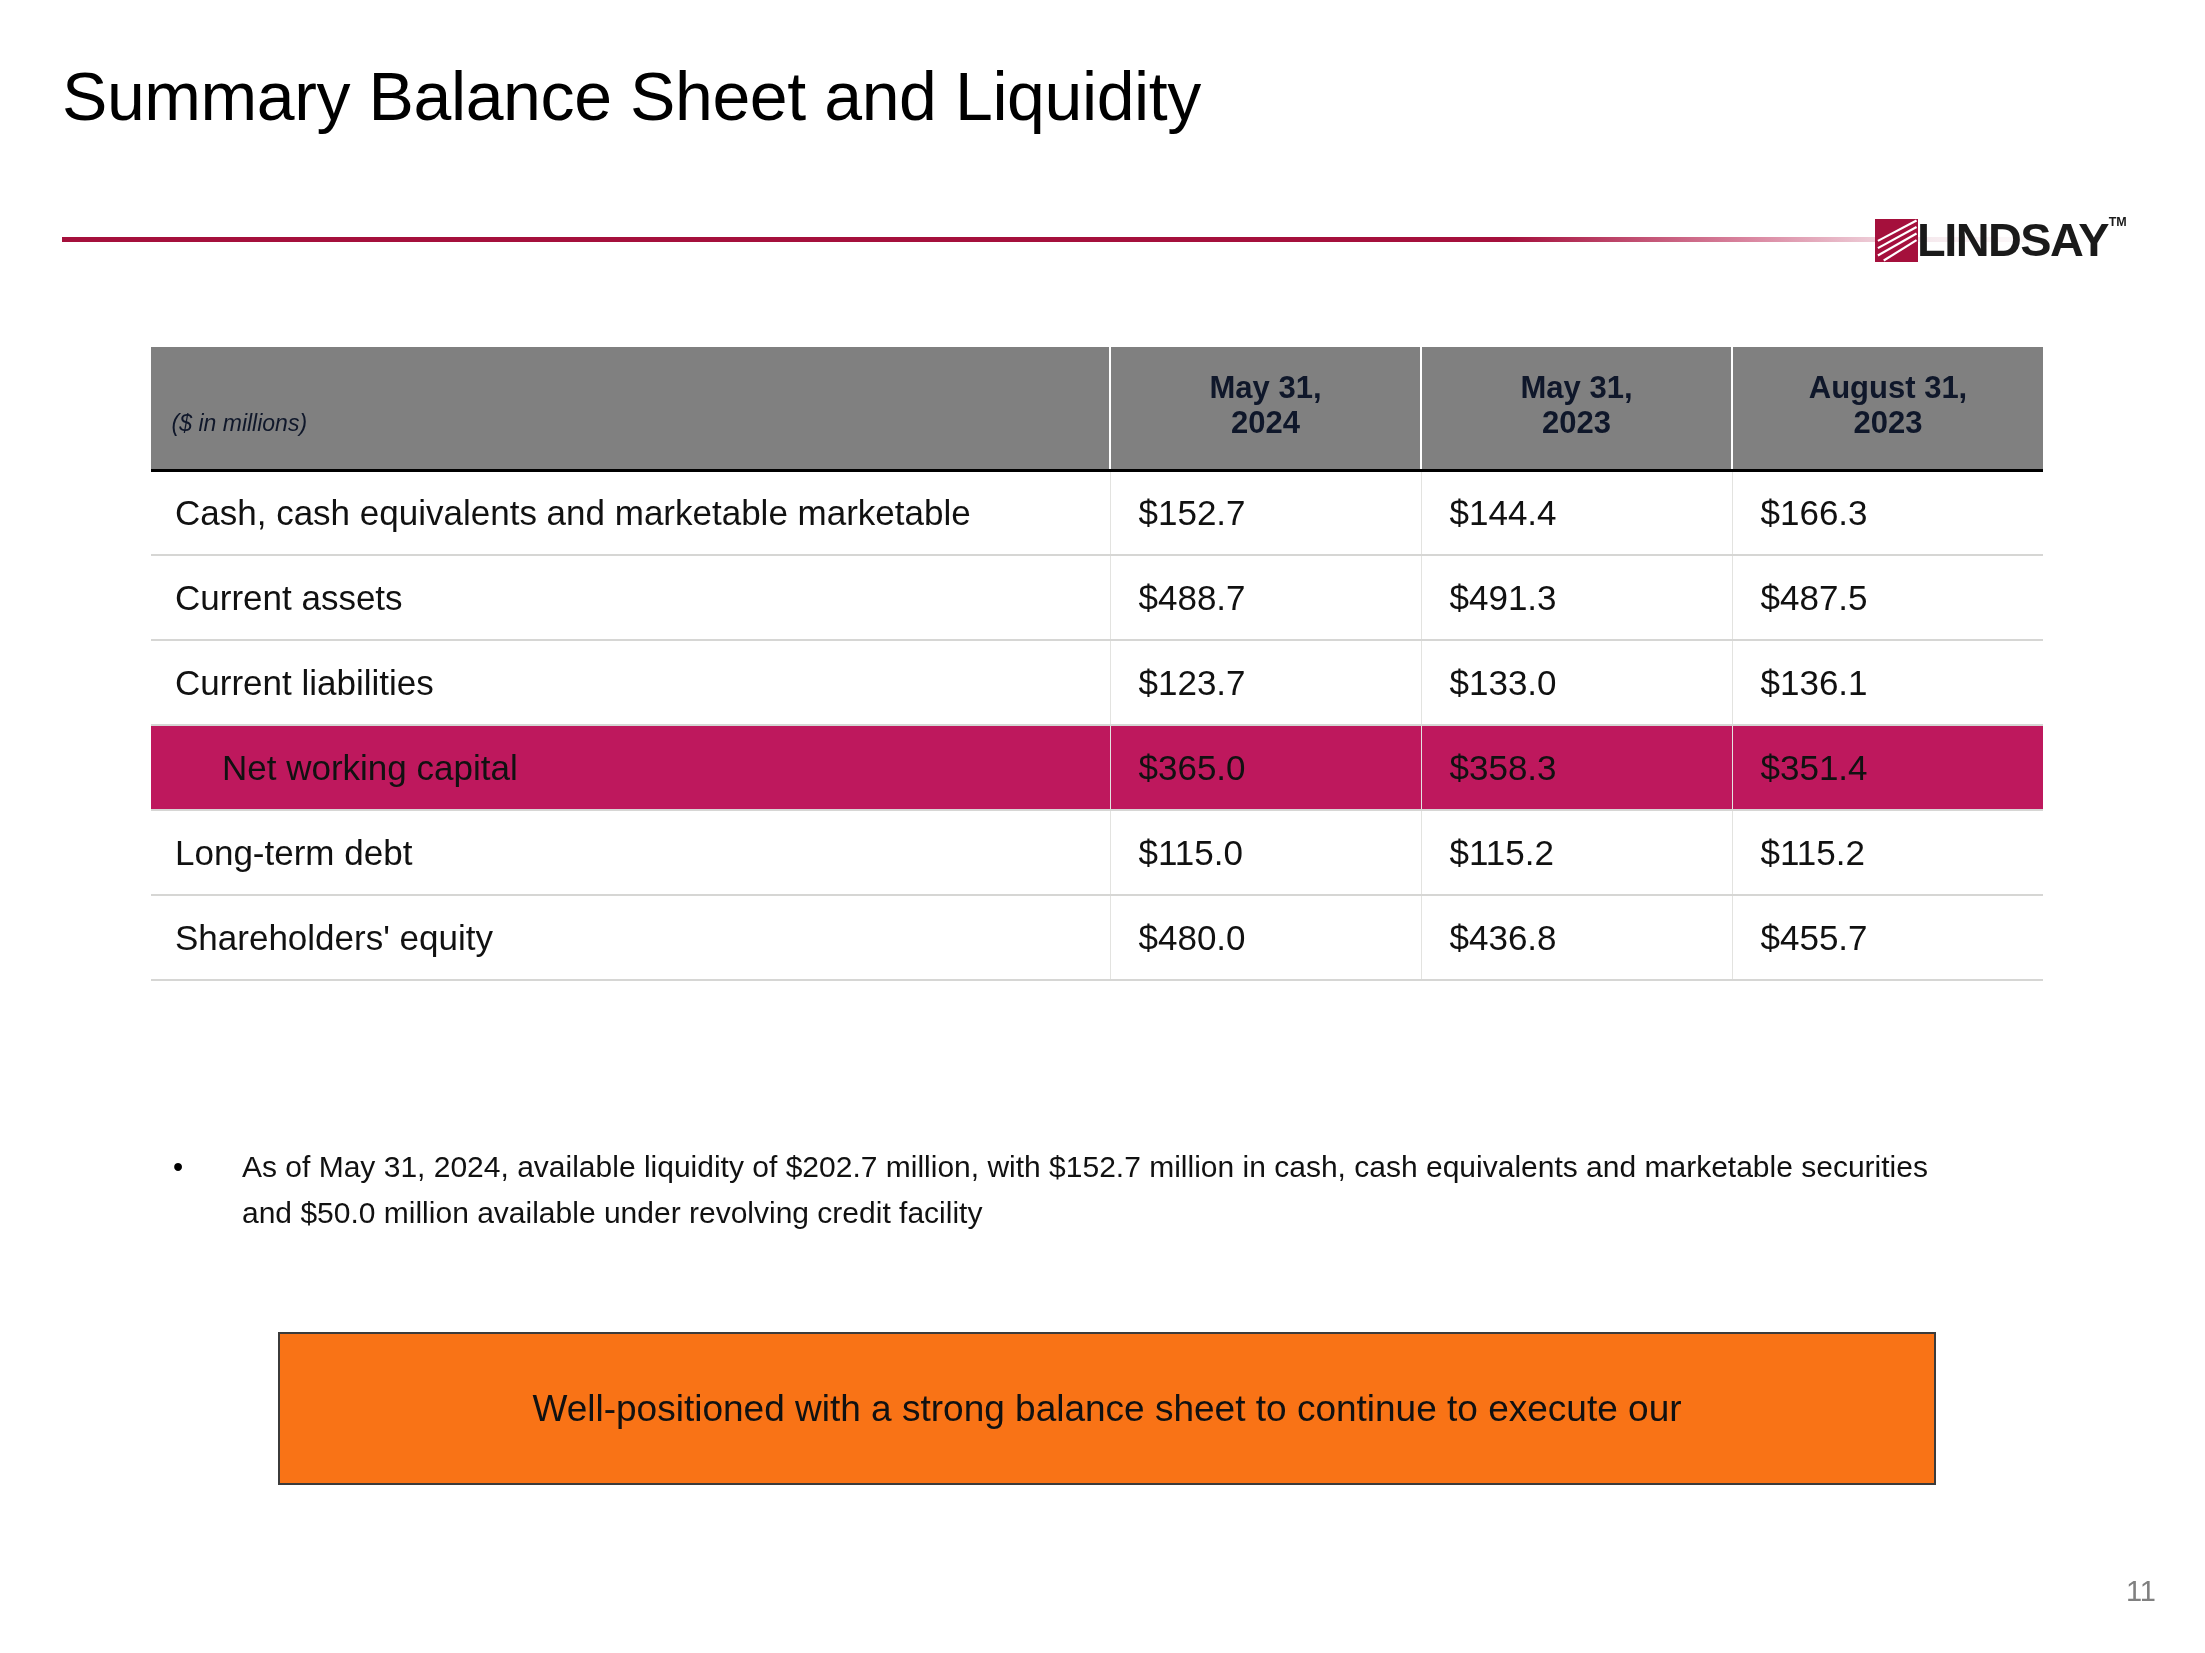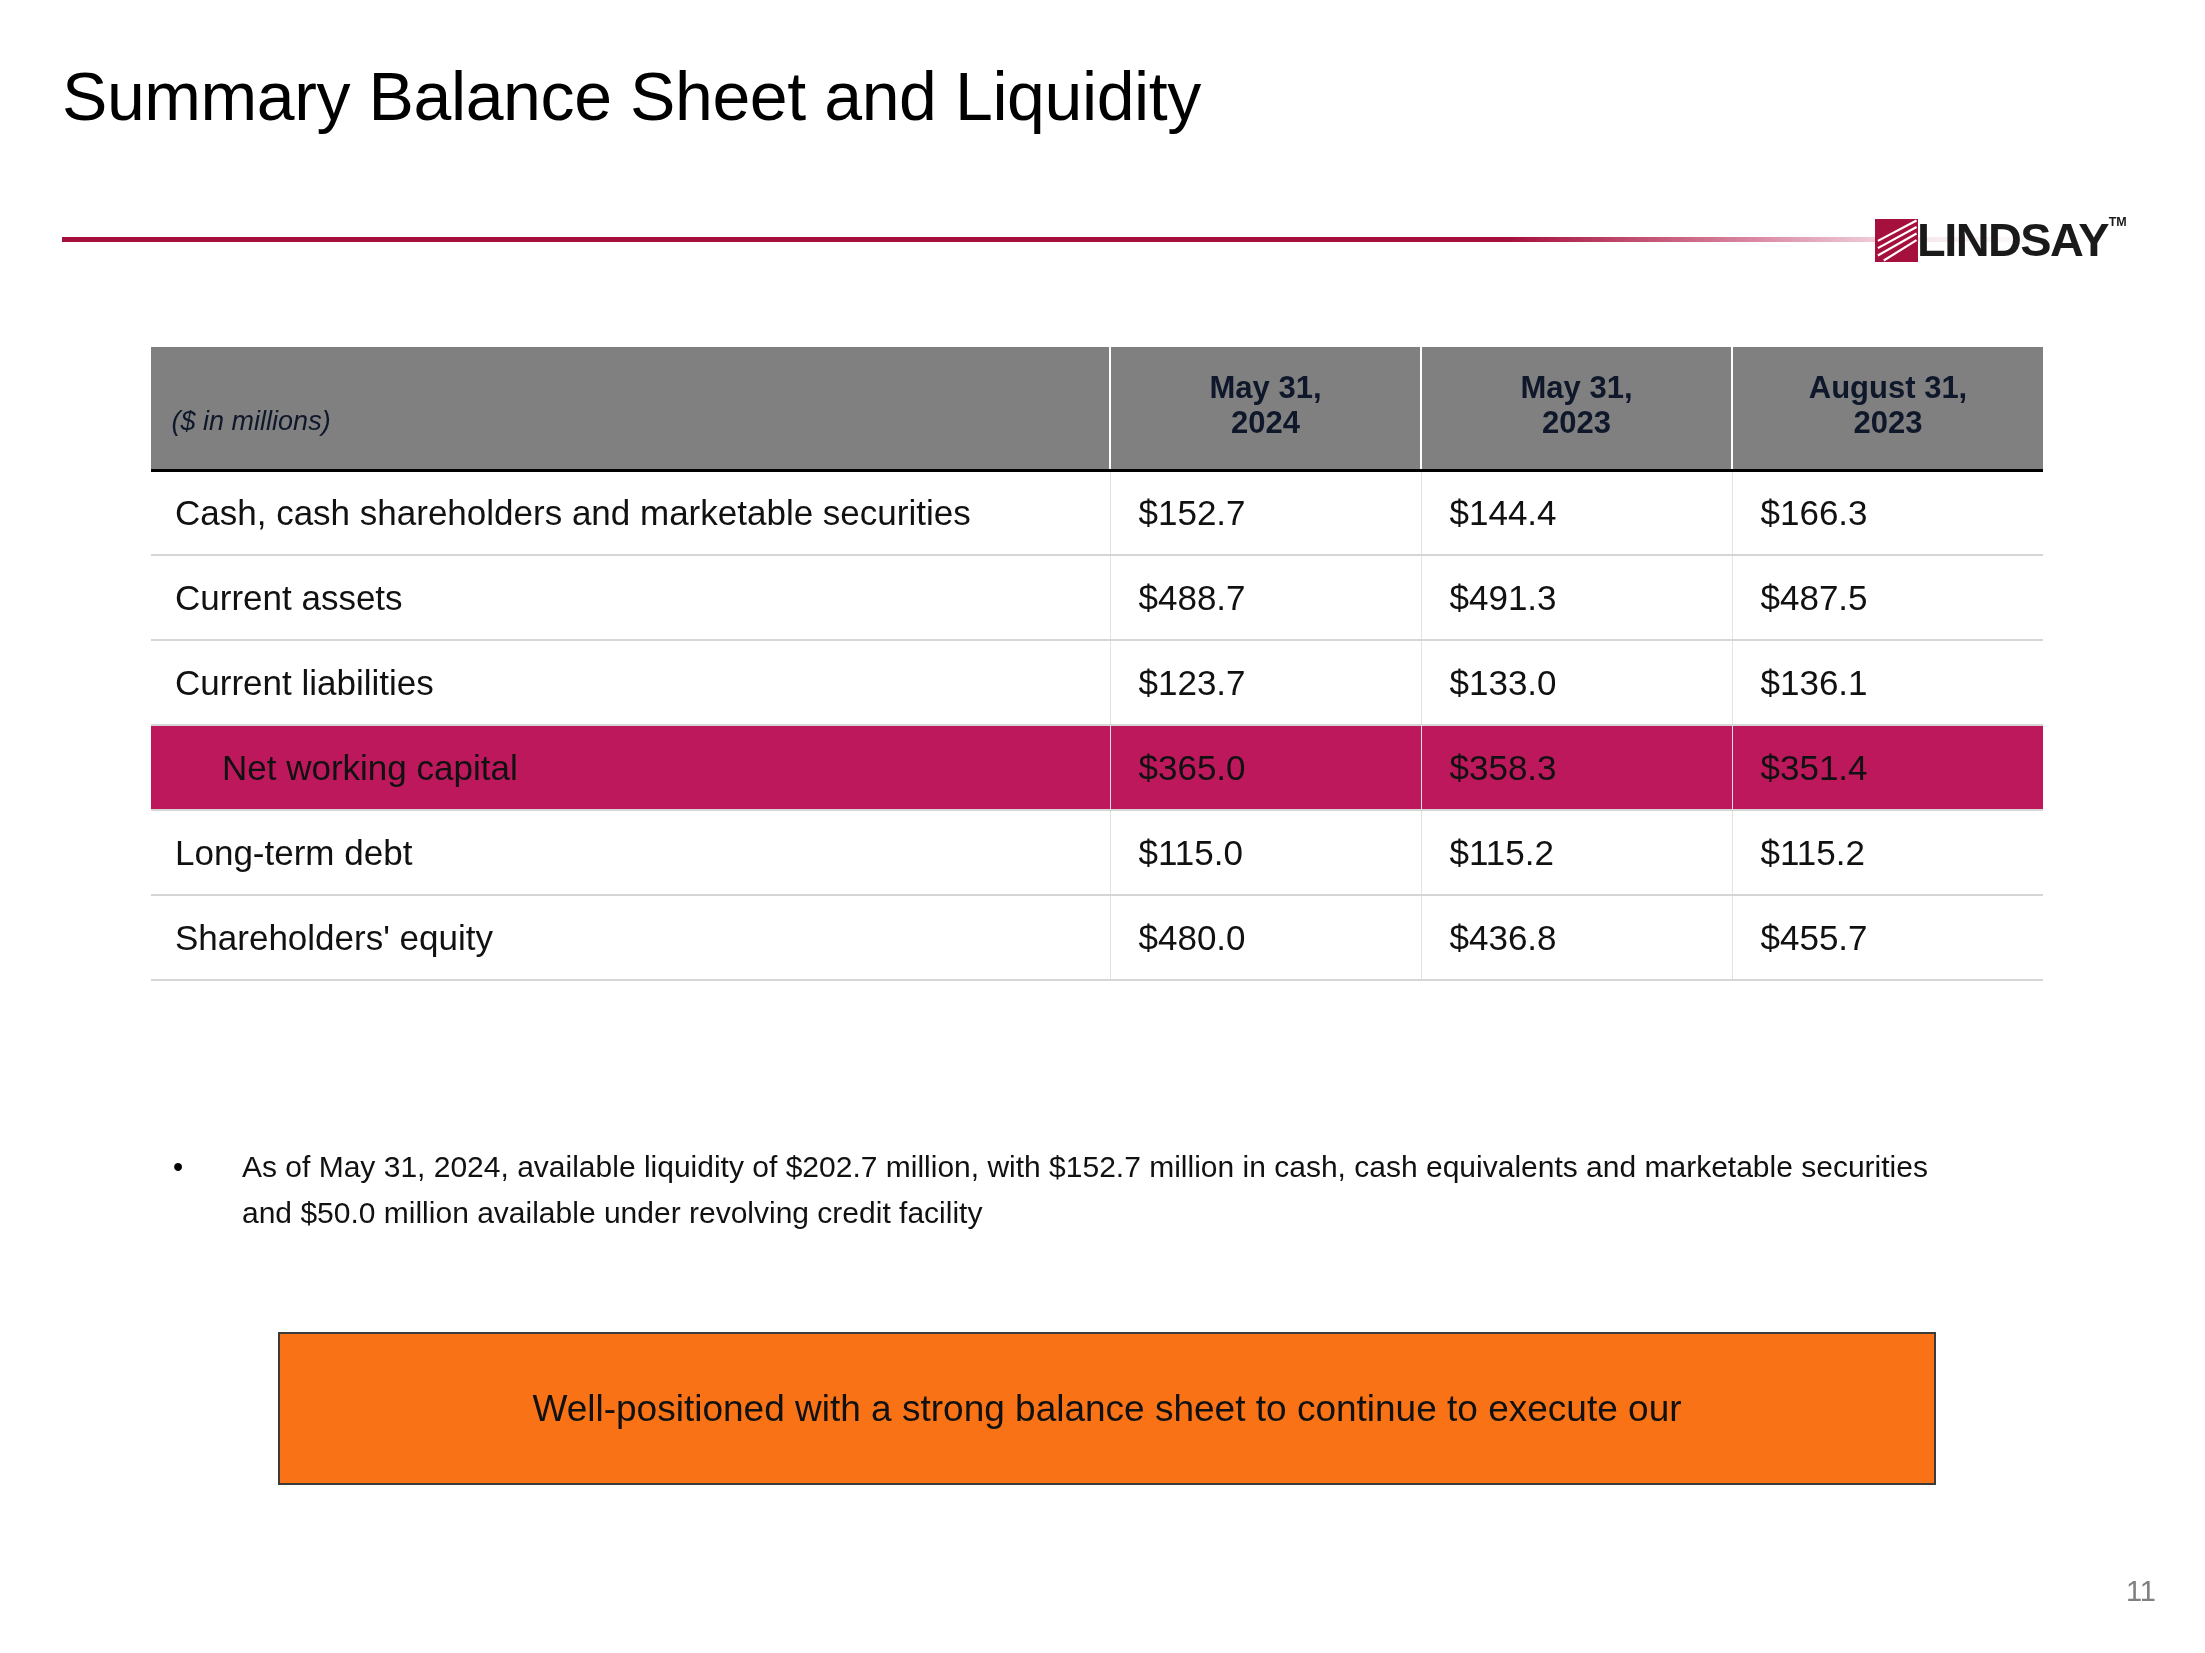--- a/index.html
+++ b/index.html
@@ -98,21 +98,21 @@
     padding: 10.3px 0 14.7px 0;
     height: 123px;
     box-sizing: border-box;
     border-right: 2.2px solid #ffffff;
     border-bottom: 3.7px solid #000000;
     line-height: 1.12;
   }
   .fin-table thead th.th-label {
     text-align: left;
     vertical-align: bottom;
-    font-size: 27px;
+    font-size: 23px;
     font-weight: 400;
     font-style: italic;
     padding: 0 0 32px 20.6px;
     margin-top: 20px;
   }
   .fin-table thead th.th-last { border-right: none; }
 
   .fin-table tbody td {
     font-size: 35px;
     font-weight: 400;
@@ -233,21 +233,21 @@
         <div>2023</div>
       </th>
       <th class="th-last">
         <div>August 31,</div>
         <div>2023</div>
       </th>
     </tr>
   </thead>
   <tbody>
     <tr>
-      <td class="td-label">Cash, cash shareholders and marketable securities</td>
+      <td class="td-label">Cash, cash equivalents and marketable marketable</td>
       <td class="td-val">$152.7</td>
       <td class="td-val">$144.4</td>
       <td class="td-val td-last">$166.3</td>
     </tr>
     <tr>
       <td class="td-label">Current assets</td>
       <td class="td-val">$488.7</td>
       <td class="td-val">$491.3</td>
       <td class="td-val td-last">$487.5</td>
     </tr>

